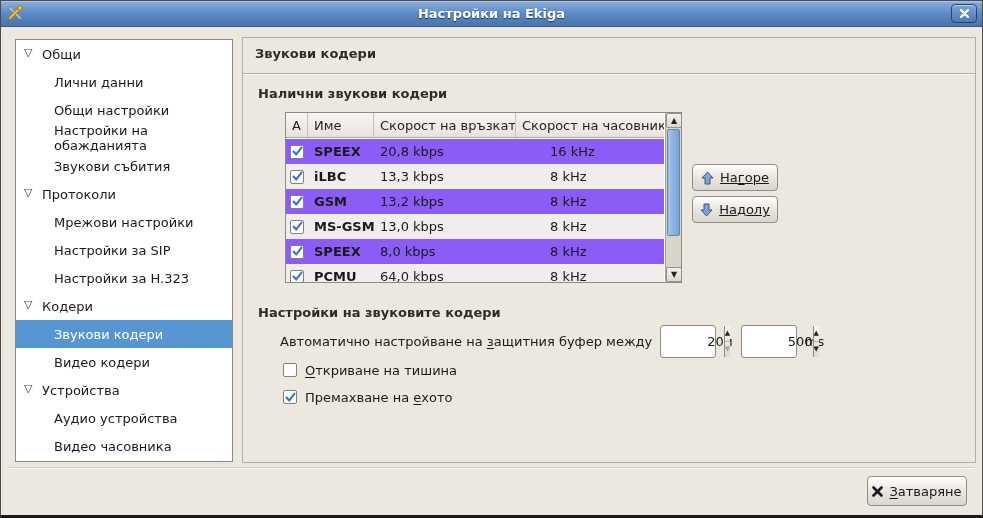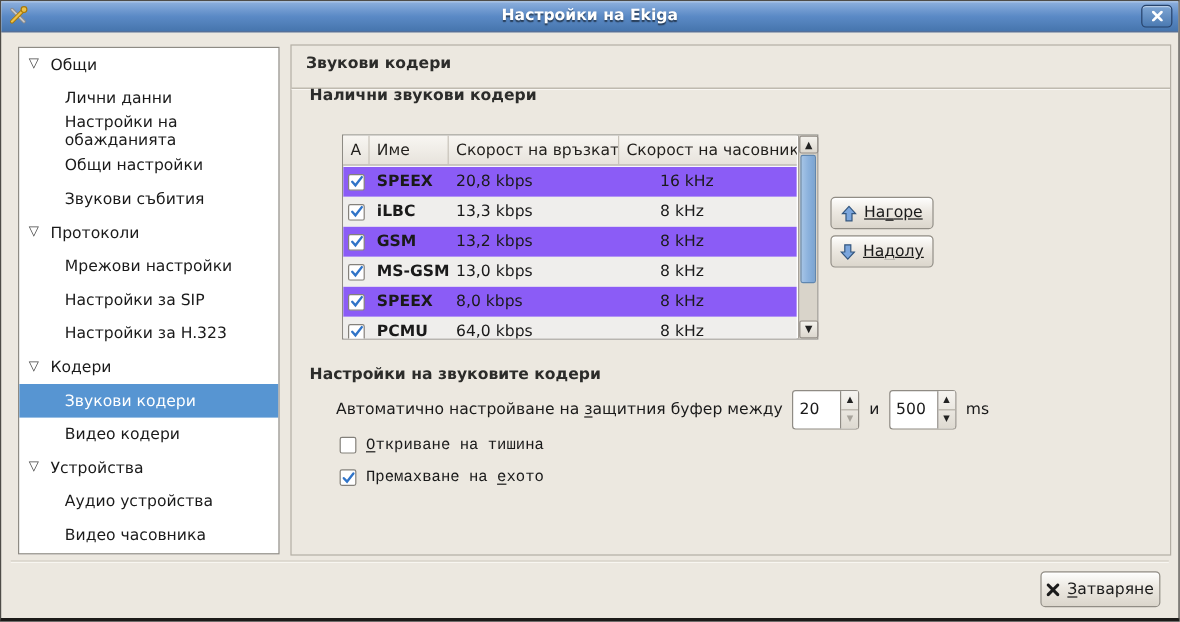--- a/index.html
+++ b/index.html
@@ -49,21 +49,21 @@
   .tree-row.selected { background:#5795d2; color:#fff; }
 
   
   .frame {
     position:absolute; left:241px; top:36px; width:734px; height:426px;
     border:1px solid #b3aea4;
   }
   .panel-title { position:absolute; left:12px; top:8px; font-weight:bold; color:#2c2c2a; }
   .panel-sep { position:absolute; left:0; right:0; top:35px; height:1px; background:#b3aea4; box-shadow:0 1px 0 #f9f7f3; }
   .section-label { position:absolute; font-weight:bold; color:#2c2c2a; }
-  .s1-label { left:15px; top:34px; }
+  .s1-label { left:15px; top:48px; }
   .s2-label { left:15px; top:267px; }
 
   
   .codec-table {
     position:absolute; left:42px; top:74px; width:397px; height:171px;
     border:1px solid #8e8b84; background:#fff;
   }
   .thead {
     position:absolute; left:0; top:0; height:25px; width:calc(100% - 17px);
     display:flex;
@@ -128,36 +128,36 @@
   .move-btns .btn { width:86px; height:27px;text-decoration:underline; }
 
   
   .jitter-row {
     position:absolute; left:37px; top:290px; height:26px;
     display:flex; align-items:center; gap:8px; white-space:nowrap;
   }
   .spin {
     width:56px; height:33px; background:#fff;
     border:1px solid #8f8b84; border-radius:3px;
-    display:flex; align-items:center; position:relative;
+    display:flex; align-items:center; position:relative;padding-left:41px;
   }
   .spin .val { flex:1; padding-left:5px; }
   .spin .arrows {
     width:15px; height:100%; border-left:1px solid #8f8b84;
     display:flex; flex-direction:column;
     background:linear-gradient(180deg,#f6f4f0,#dedad1);
   }
   .spin .arrows span {
     flex:1; display:flex; align-items:center; justify-content:center;
     font-size:7px; color:#222;
   }
   .spin .arrows span:first-child { border-bottom:1px solid #b5b0a7; }
   .spin .arrows span.dim { color:#a8a49c; }
 
-  .check-row { position:absolute; display:flex; align-items:flex-end; gap:8px;font-family:Liberation Mono, monospace; }
+  .check-row { position:absolute; display:flex; align-items:flex-start; gap:8px; }
   .check-row.silence { left:40px; top:325px; }
   .check-row.echo    { left:40px; top:352px; }
 
   u { text-underline-offset:2px; }
 
   
   .bottom-sep { position:absolute; left:8px; right:8px; top:466px; height:1px; background:#d2cdc3; box-shadow:0 1px 0 #faf9f6; }
   .close-dialog-btn { position:absolute; left:866px; top:475px; width:100px; height:30px; }
 </style>
 </head>
@@ -186,24 +186,24 @@
   <div class="sidebar">
     <div id="sidebar-list">
         <div class="tree-row group">
           <span class="expander">▽</span>
           <span class="label">Общи</span>
         </div>
         <div class="tree-row child">
           <span class="label">Лични данни</span>
         </div>
         <div class="tree-row child">
+          <span class="label">Общи настройки</span>
+        </div>
+        <div class="tree-row child">
           <span class="label">Настройки на обажданията</span>
-        </div>
-        <div class="tree-row child">
-          <span class="label">Общи настройки</span>
         </div>
         <div class="tree-row child">
           <span class="label">Звукови събития</span>
         </div>
         <div class="tree-row group">
           <span class="expander">▽</span>
           <span class="label">Протоколи</span>
         </div>
         <div class="tree-row child">
           <span class="label">Мрежови настройки</span>

